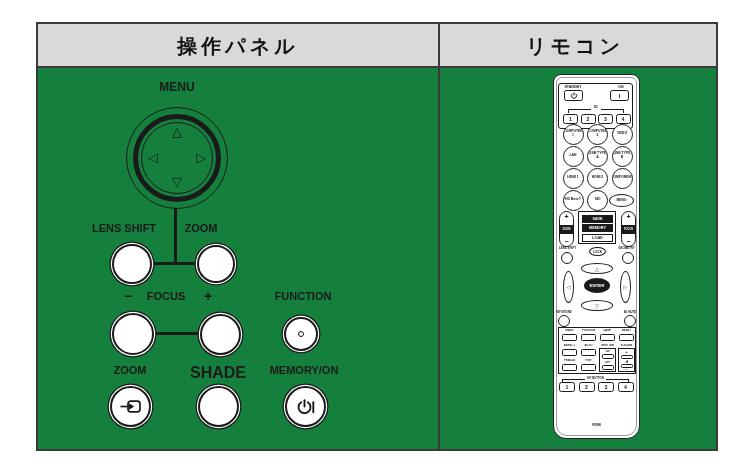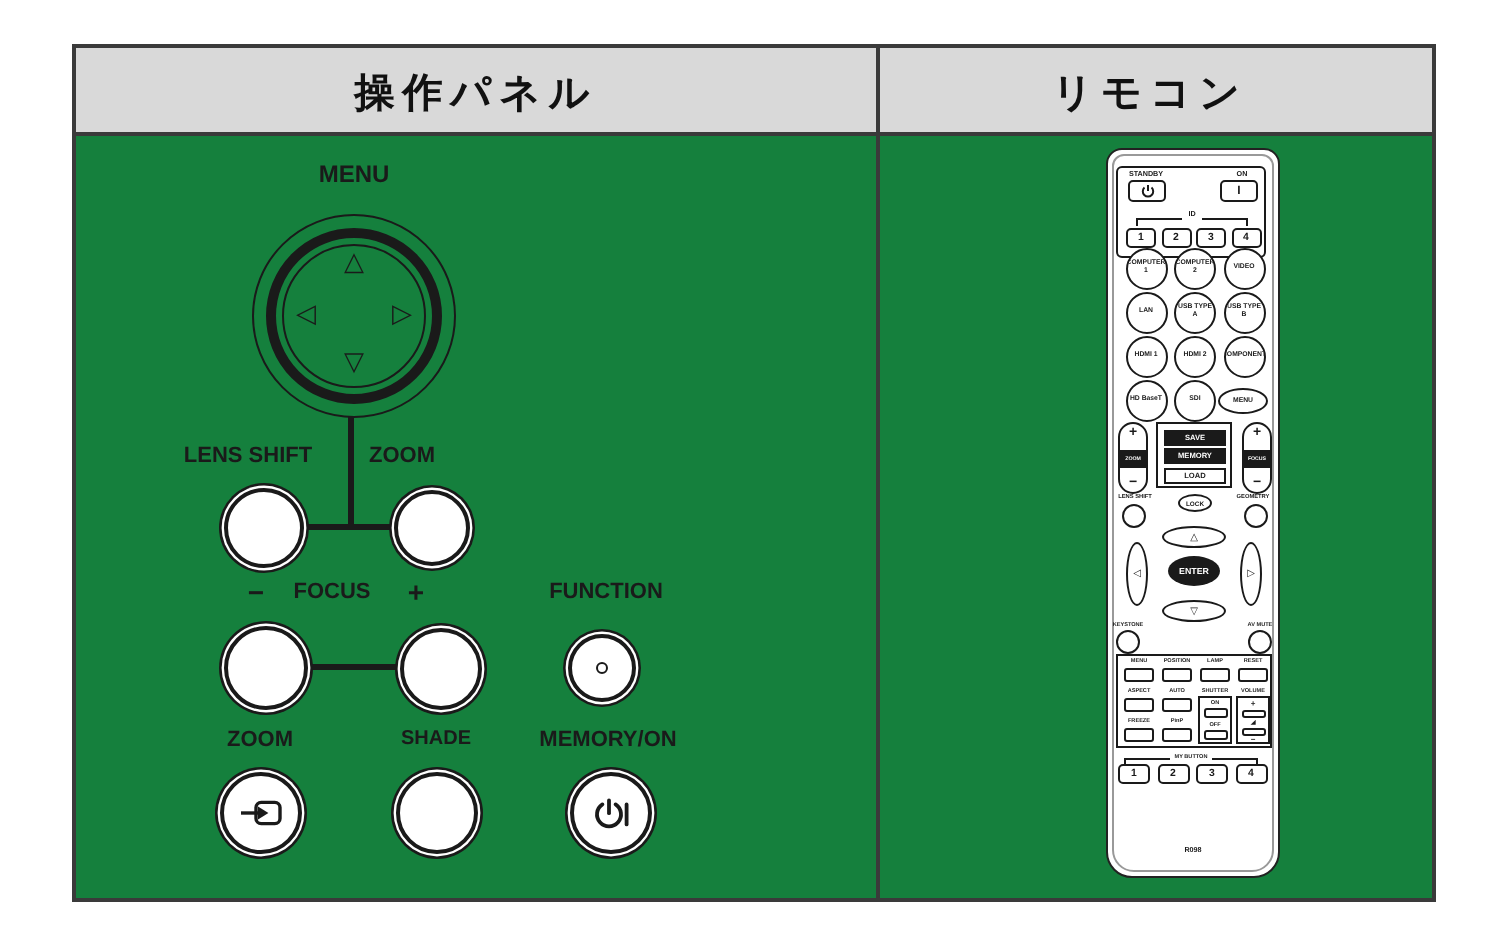--- a/index.html
+++ b/index.html
@@ -42,21 +42,21 @@
   .fc-lbl{left:140px;top:290px;width:52px;font-size:11px;}
   .fp-lbl{left:197px;top:288px;width:22px;font-size:14px;}
   .fn-lbl{left:263px;top:290px;width:80px;font-size:11px;}
   .fo-conn{left:153px;top:332px;width:48px;height:3px;}
   .fo-btn-l{left:112px;top:313px;width:42px;height:42px;}
   .fo-btn-r{left:200px;top:314px;width:41px;height:41px;}
   .fn-btn{left:284px;top:317px;width:34px;height:34px;}
   .fn-dot{width:6px;height:6px;border:1.6px solid var(--ink);border-radius:50%;box-sizing:border-box;}
 
   .in-lbl{left:95px;top:364px;width:70px;font-size:11px;}
-  .sh-lbl{left:183px;top:364px;width:70px;font-size:10px;}
+  .sh-lbl{left:183px;top:364px;width:70px;font-size:16px;}
   .st-lbl{left:256px;top:364px;width:96px;font-size:11px;}
   .in-btn{left:110px;top:386px;width:41px;height:41px;}
   .sh-btn{left:198px;top:386px;width:41px;height:41px;}
   .st-btn{left:285px;top:386px;width:41px;height:41px;}
 
   
   .remote{position:absolute;left:553px;top:74px;width:87px;height:365px;border:1.6px solid #222;
           border-radius:8px 8px 13px 13px;background:#fff;box-sizing:border-box;}
   .remote-inner{position:absolute;inset:2px;border:1px solid #999;border-radius:6px 6px 11px 11px;}
   .remote *{box-sizing:border-box;}

